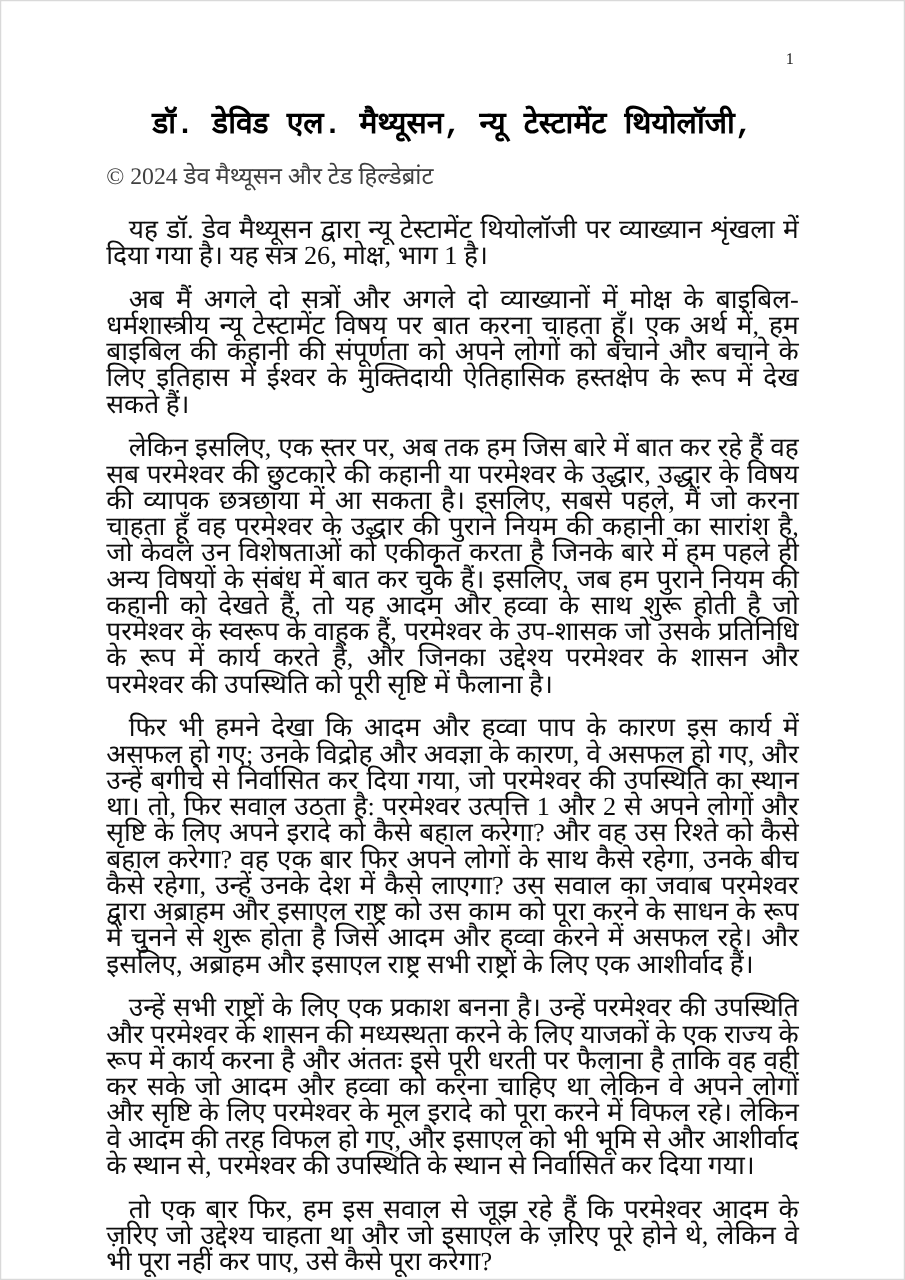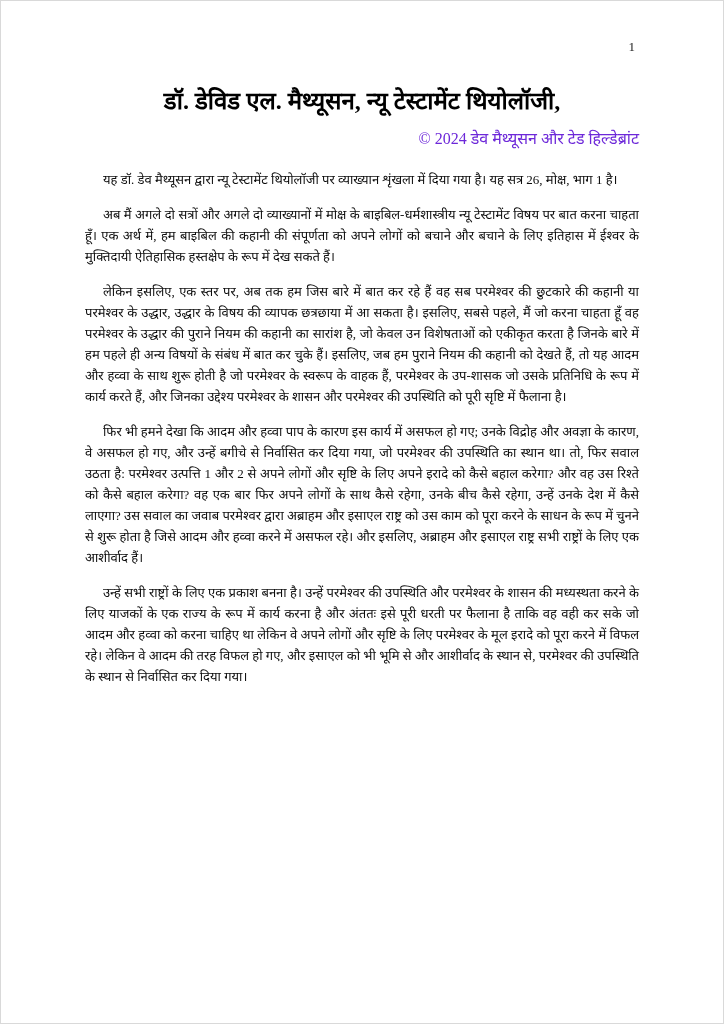--- a/index.html
+++ b/index.html
@@ -26,32 +26,33 @@
     font-size: 13px;
     color: #222;
   }
   .doc-title {
     margin: 46px 0 10px 0;
     text-align: center;
     font-size: 24px;
     font-weight: bold;
     line-height: 1.35;
     color: #000;
+    font-family: Liberation Mono, monospace;
   }
   .doc-title .title-line {
     display: block;
   }
   .copyright {
-    text-align: right;
-    font-size: 16px;
+    text-align: left;
+    font-size: 19px;
     margin: 0 0 20px 0;
-    color: #6d28d9;
+    color: #404040;
   }
   .doc-body p {
-    font-size: 13px;
+    font-size: 21px;
     line-height: 21px;
     text-align: justify;
     text-indent: 18px;
     margin: 0 0 14px 0;
     color: #0d0d0d;
   }
 </style>
 </head>
 <body>
 
@@ -64,15 +65,16 @@
   </h1>
 
   <div class="copyright">© 2024 डेव मैथ्यूसन और टेड हिल्डेब्रांट</div>
 
   <div class="doc-body">
     <p>यह डॉ. डेव मैथ्यूसन द्वारा न्यू टेस्टामेंट थियोलॉजी पर व्याख्यान शृंखला में दिया गया है। यह सत्र 26, मोक्ष, भाग 1 है।</p>
     <p>अब मैं अगले दो सत्रों और अगले दो व्याख्यानों में मोक्ष के बाइबिल-धर्मशास्त्रीय न्यू टेस्टामेंट विषय पर बात करना चाहता हूँ। एक अर्थ में, हम बाइबिल की कहानी की संपूर्णता को अपने लोगों को बचाने और बचाने के लिए इतिहास में ईश्वर के मुक्तिदायी ऐतिहासिक हस्तक्षेप के रूप में देख सकते हैं।</p>
     <p>लेकिन इसलिए, एक स्तर पर, अब तक हम जिस बारे में बात कर रहे हैं वह सब परमेश्वर की छुटकारे की कहानी या परमेश्वर के उद्धार, उद्धार के विषय की व्यापक छत्रछाया में आ सकता है। इसलिए, सबसे पहले, मैं जो करना चाहता हूँ वह परमेश्वर के उद्धार की पुराने नियम की कहानी का सारांश है, जो केवल उन विशेषताओं को एकीकृत करता है जिनके बारे में हम पहले ही अन्य विषयों के संबंध में बात कर चुके हैं। इसलिए, जब हम पुराने नियम की कहानी को देखते हैं, तो यह आदम और हव्वा के साथ शुरू होती है जो परमेश्वर के स्वरूप के वाहक हैं, परमेश्वर के उप-शासक जो उसके प्रतिनिधि के रूप में कार्य करते हैं, और जिनका उद्देश्य परमेश्वर के शासन और परमेश्वर की उपस्थिति को पूरी सृष्टि में फैलाना है।</p>
     <p>फिर भी हमने देखा कि आदम और हव्वा पाप के कारण इस कार्य में असफल हो गए; उनके विद्रोह और अवज्ञा के कारण, वे असफल हो गए, और उन्हें बगीचे से निर्वासित कर दिया गया, जो परमेश्वर की उपस्थिति का स्थान था। तो, फिर सवाल उठता है: परमेश्वर उत्पत्ति 1 और 2 से अपने लोगों और सृष्टि के लिए अपने इरादे को कैसे बहाल करेगा? और वह उस रिश्ते को कैसे बहाल करेगा? वह एक बार फिर अपने लोगों के साथ कैसे रहेगा, उनके बीच कैसे रहेगा, उन्हें उनके देश में कैसे लाएगा? उस सवाल का जवाब परमेश्वर द्वारा अब्राहम और इसाएल राष्ट्र को उस काम को पूरा करने के साधन के रूप में चुनने से शुरू होता है जिसे आदम और हव्वा करने में असफल रहे। और इसलिए, अब्राहम और इसाएल राष्ट्र सभी राष्ट्रों के लिए एक आशीर्वाद हैं।</p>
     <p>उन्हें सभी राष्ट्रों के लिए एक प्रकाश बनना है। उन्हें परमेश्वर की उपस्थिति और परमेश्वर के शासन की मध्यस्थता करने के लिए याजकों के एक राज्य के रूप में कार्य करना है और अंततः इसे पूरी धरती पर फैलाना है ताकि वह वही कर सके जो आदम और हव्वा को करना चाहिए था लेकिन वे अपने लोगों और सृष्टि के लिए परमेश्वर के मूल इरादे को पूरा करने में विफल रहे। लेकिन वे आदम की तरह विफल हो गए, और इसाएल को भी भूमि से और आशीर्वाद के स्थान से, परमेश्वर की उपस्थिति के स्थान से निर्वासित कर दिया गया।</p>
+    <p>तो एक बार फिर, हम इस सवाल से जूझ रहे हैं कि परमेश्वर आदम के ज़रिए जो उद्देश्य चाहता था और जो इसाएल के ज़रिए पूरे होने थे, लेकिन वे भी पूरा नहीं कर पाए, उसे कैसे पूरा करेगा?</p>
   </div>
 
 </div>
 
 </body></html>

